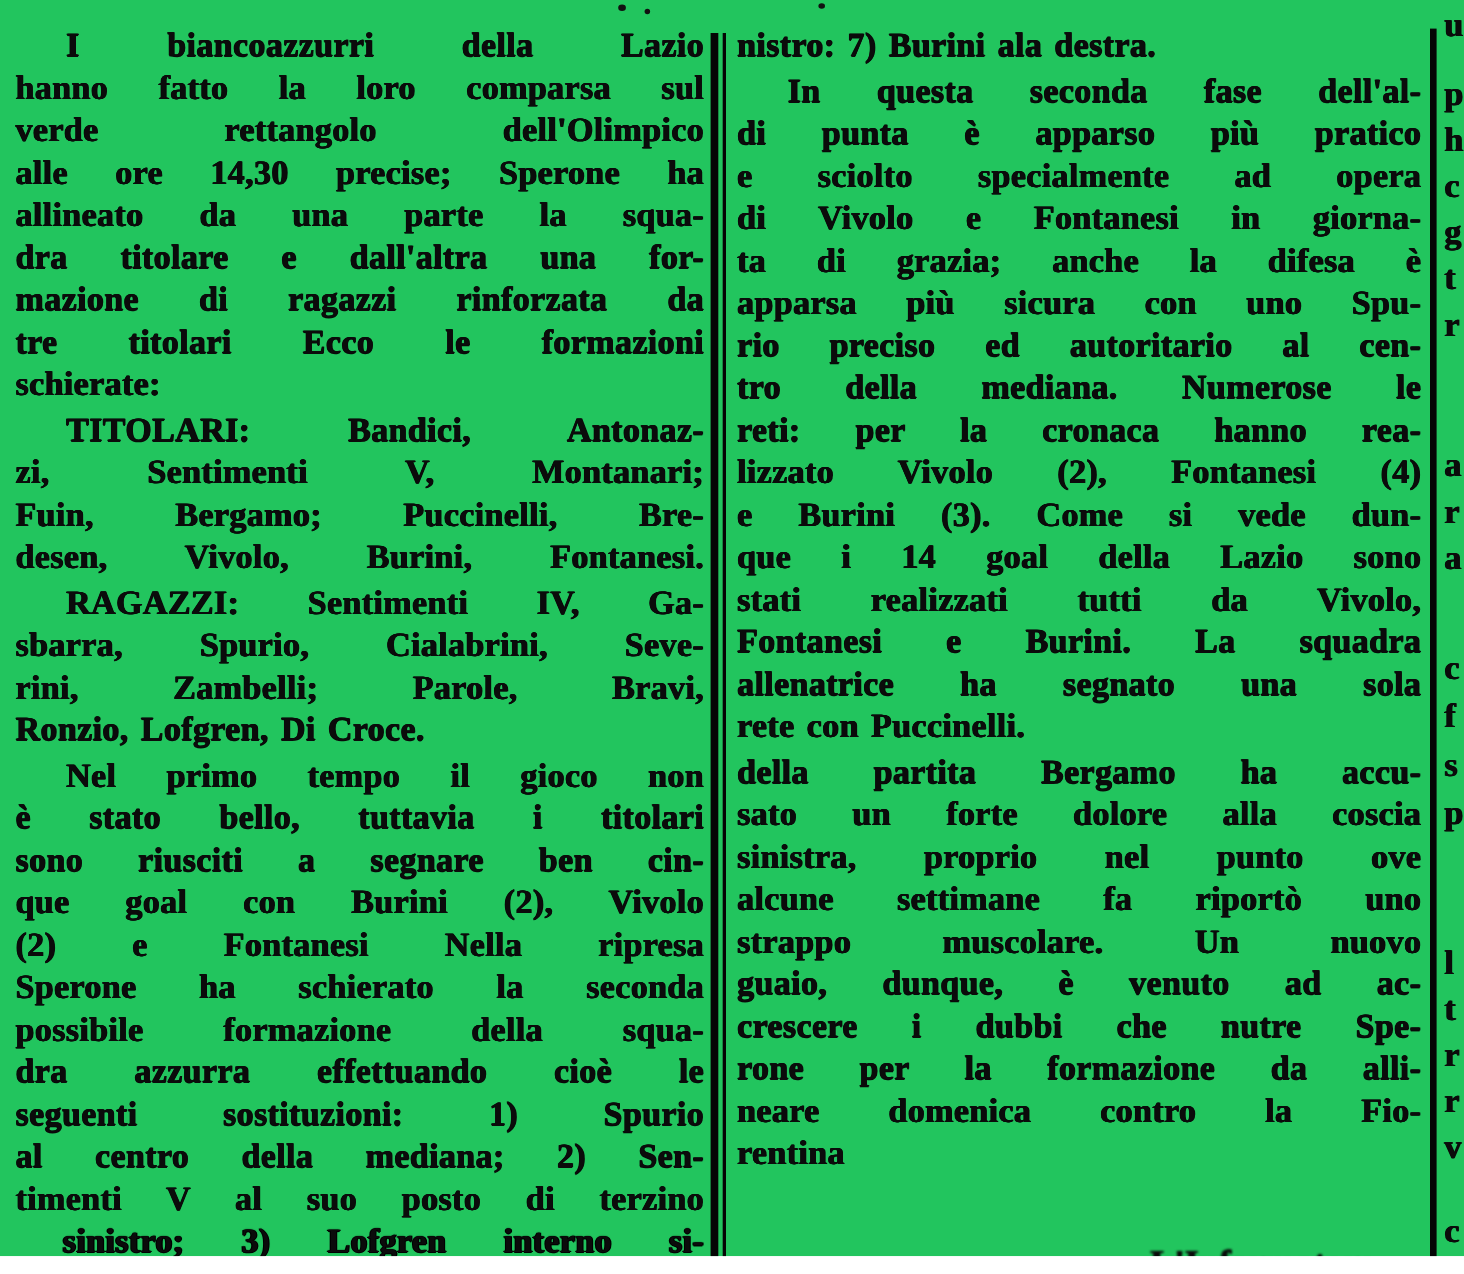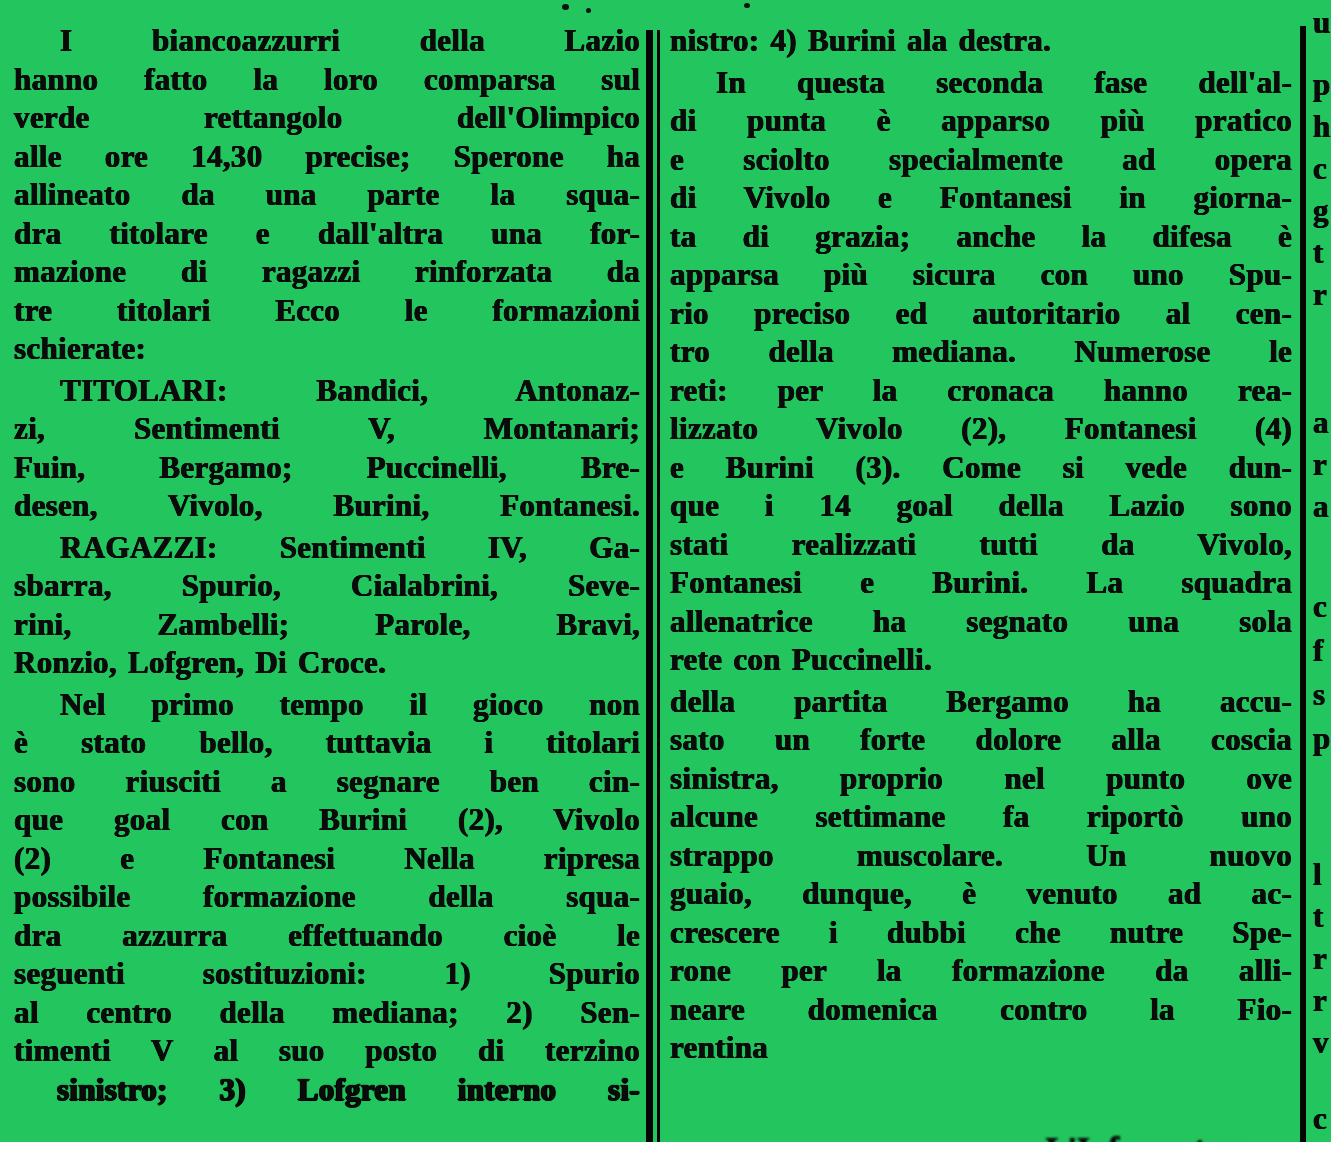--- a/index.html
+++ b/index.html
@@ -95,37 +95,38 @@
         <div class="line">sbarra, Spurio, Cialabrini, Seve-</div>
         <div class="line">rini, Zambelli; Parole, Bravi,</div>
         <div class="line last">Ronzio, Lofgren, Di Croce.</div>
       </div>
       <div class="para heavy">
         <div class="line indent">Nel primo tempo il gioco non</div>
         <div class="line">è stato bello, tuttavia i titolari</div>
         <div class="line">sono riusciti a segnare ben cin-</div>
         <div class="line">que goal con Burini (2), Vivolo</div>
         <div class="line">(2) e Fontanesi Nella ripresa</div>
+        <div class="line">Sperone ha schierato la seconda</div>
         <div class="line">possibile formazione della squa-</div>
         <div class="line">dra azzurra effettuando cioè le</div>
         <div class="line">seguenti sostituzioni: 1) Spurio</div>
         <div class="line">al centro della mediana; 2) Sen-</div>
         <div class="line">timenti V al suo posto di terzino</div>
         <div class="line">sinistro; 3) Lofgren interno si-</div>
       </div>
     </div>
 
   <div class="divider">
     <div class="rule thick"></div>
     <div class="rule thin"></div>
   </div>
 
   <div class="col col2">
       <div class="para">
-        <div class="line last">nistro: 4) Burini ala destra.</div>
+        <div class="line last">nistro: 7) Burini ala destra.</div>
       </div>
       <div class="para">
         <div class="line indent">In questa seconda fase dell'al-</div>
         <div class="line">di punta è apparso più pratico</div>
         <div class="line">e sciolto specialmente ad opera</div>
         <div class="line">di Vivolo e Fontanesi in giorna-</div>
         <div class="line">ta di grazia; anche la difesa è</div>
         <div class="line">apparsa più sicura con uno Spu-</div>
         <div class="line">rio preciso ed autoritario al cen-</div>
         <div class="line">tro della mediana. Numerose le</div>

